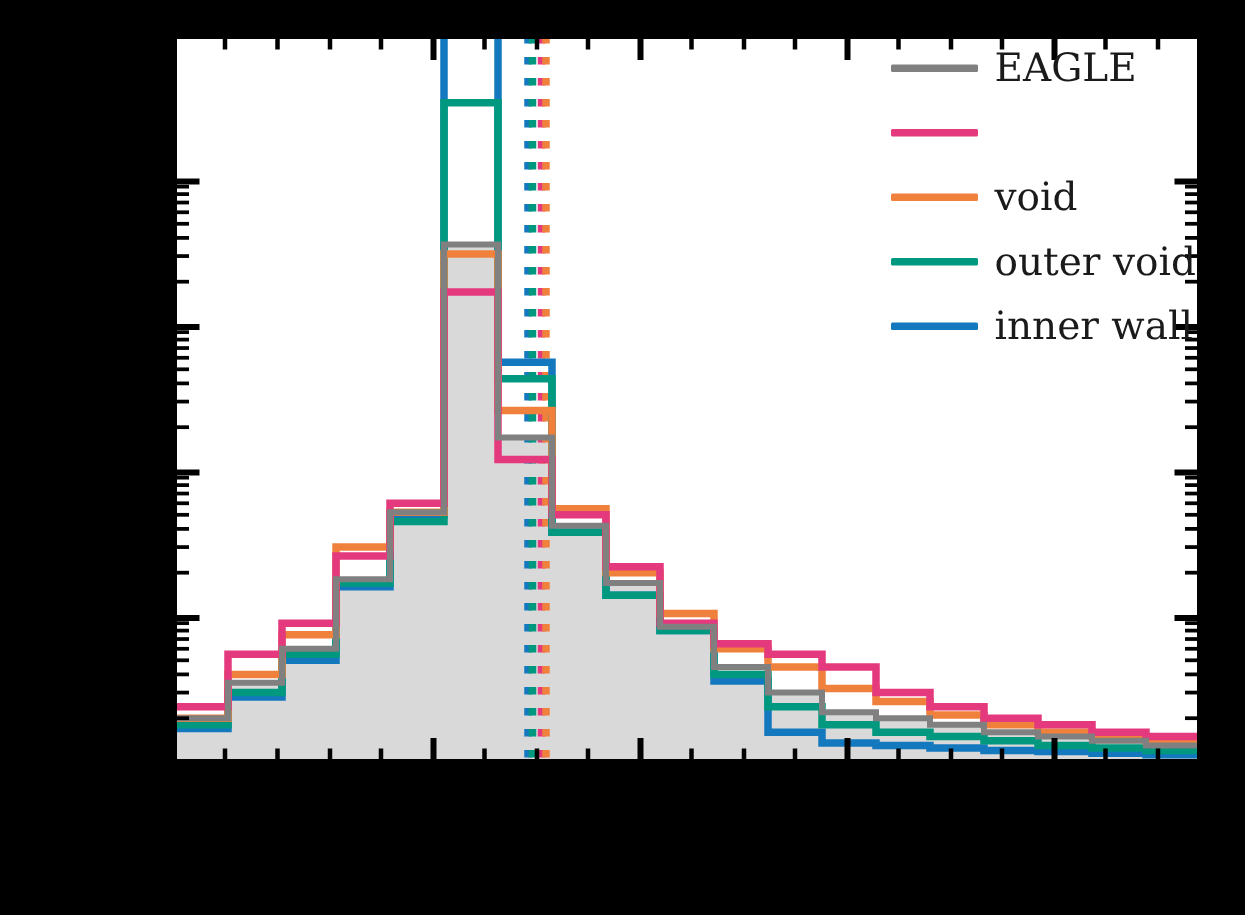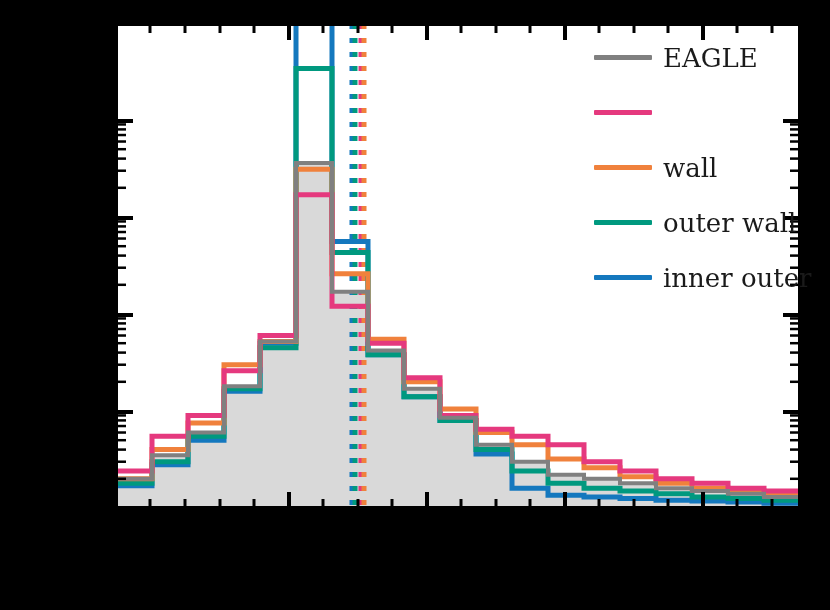--- a/index.html
+++ b/index.html
@@ -1,21 +1,21 @@
 <!DOCTYPE html>
 <html><head>
 <meta charset="utf-8">
 <style>
   html,body{margin:0;padding:0;background:#000;}
   body{width:830px;height:610px;overflow:hidden;font-family:"DejaVu Serif","Liberation Serif",serif;}
   #root{position:relative;width:830px;height:610px;background:#000;}
   #plot{position:absolute;left:116px;top:24px;width:684px;height:484px;background:#fff;overflow:hidden;}
   #svg{position:absolute;left:0;top:0;}
   .legend{position:absolute;right:18px;top:24px;width:218px;}
-  .lrow{display:flex;align-items:center;height:43px;margin-top:12px;}
+  .lrow{display:flex;align-items:center;height:43px;}
   .lswatch{width:58px;height:5px;border-radius:1px;margin-right:11px;flex:0 0 auto;}
   .llabel{font-size:26px;color:#1a1a1a;line-height:1;white-space:nowrap;}
   .axis-frame{position:absolute;left:116px;top:24px;width:684px;height:484px;border:2px solid #000;box-sizing:border-box;pointer-events:none;}
 </style>
 </head>
 <body>
 
 <div id="root">
 
   <div id="plot">
@@ -154,25 +154,25 @@
   <div class="legend">
     <div class="lrow">
       <span class="lswatch" style="background: rgb(128, 128, 128);"></span>
       <span class="llabel">EAGLE</span>
     </div>
     <div class="lrow">
       <span class="lswatch" style="background: rgb(229, 57, 126);"></span>
     </div>
     <div class="lrow">
       <span class="lswatch" style="background: rgb(240, 129, 60);"></span>
-      <span class="llabel">wall</span>
+      <span class="llabel">void</span>
     </div>
     <div class="lrow">
       <span class="lswatch" style="background: rgb(0, 153, 127);"></span>
-      <span class="llabel">outer wall</span>
+      <span class="llabel">outer void</span>
     </div>
     <div class="lrow">
       <span class="lswatch" style="background: rgb(20, 120, 190);"></span>
-      <span class="llabel">inner outer</span>
+      <span class="llabel">inner wall</span>
     </div>
   </div>
 
 </div>
 
 </body></html>

